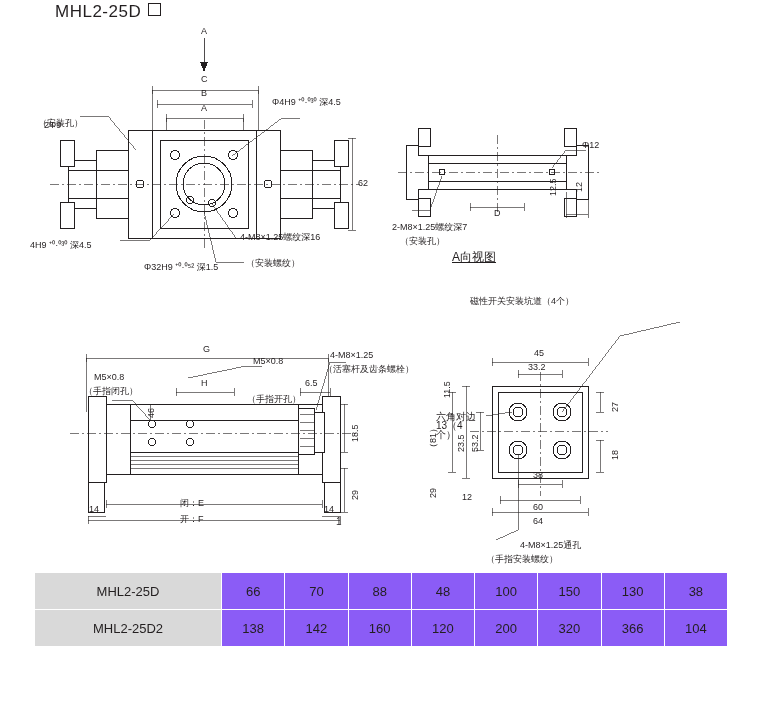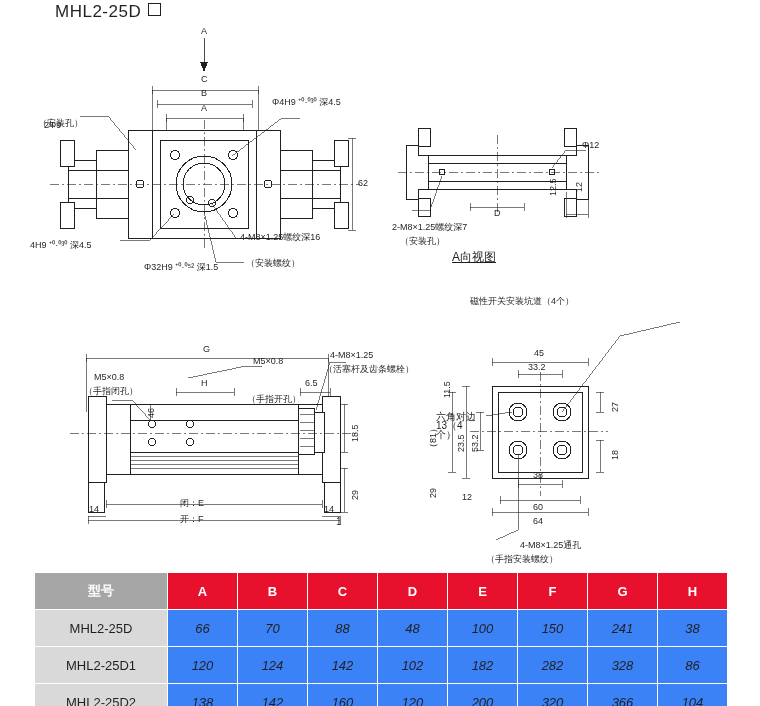--- a/index.html
+++ b/index.html
@@ -9,21 +9,21 @@
   .lbl{position:absolute;font-size:9px;line-height:11px;white-space:nowrap;}
   .lbl.sm{font-size:10px;}
   .lbl.rot{transform-origin:left top;}
   svg{position:absolute;left:0;top:0;}
   
   .tbl{position:absolute;left:34px;top:572px;width:694px;border-collapse:collapse;}
   .tbl td,.tbl th{border:1px solid #ffffff;text-align:center;font-size:13px;}
   .tbl .hd-model{background:#a6a6a6;color:#ffffff;font-weight:bold;height:34px;width:130px;}
   .tbl .hd-dim{background:#e8112d;color:#ffffff;font-weight:bold;height:34px;}
   .tbl .c-model{background:#d9d9d9;color:#231f20;height:34px;}
-  .tbl .c-val{background:#3b82f6;color:#231f20;height:34px;font-style:italic;}
+  .tbl .c-val{background:#8b5cf6;color:#231f20;height:34px;}
 </style>
 </head>
 <body>
 
 <div class="title">
   <span>MHL2-25D</span><span class="sq"></span>
 </div>
 
 <svg width="760" height="706">
   <g stroke="#231f20" fill="none" stroke-width="1" shape-rendering="crispEdges">
@@ -344,52 +344,30 @@
 <div class="lbl" style="left:533px;top:502px;">60</div>
 <div class="lbl" style="left:533px;top:516px;">64</div>
 <div class="lbl rot" style="left:610px;top:412px;transform:rotate(-90deg);">27</div>
 <div class="lbl rot" style="left:610px;top:460px;transform:rotate(-90deg);">18</div>
 <div class="lbl sm" style="left:436px;top:412px;width:44px;white-space:normal;line-height:9px;">六角对边13（4个）</div>
 <div class="lbl" style="left:472px;top:540px;margin-left:48px;">4-M8×1.25通孔</div>
 <div class="lbl" style="left:480px;top:554px;margin-left:6px;">（手指安装螺纹）</div>
 
 <table class="tbl">
   <tbody>
-      <tr>
-    <th class="hd-model">型号</th>
-    <th class="hd-dim">A</th>
-    <th class="hd-dim">B</th>
-    <th class="hd-dim">C</th>
-    <th class="hd-dim">D</th>
-    <th class="hd-dim">E</th>
-    <th class="hd-dim">F</th>
-    <th class="hd-dim">G</th>
-    <th class="hd-dim">H</th>
-  </tr>
   <tr>
     <td class="c-model">MHL2-25D</td>
     <td class="c-val">66</td>
     <td class="c-val">70</td>
     <td class="c-val">88</td>
     <td class="c-val">48</td>
     <td class="c-val">100</td>
     <td class="c-val">150</td>
-    <td class="c-val">241</td>
+    <td class="c-val">130</td>
     <td class="c-val">38</td>
-  </tr>
-  <tr>
-    <td class="c-model">MHL2-25D1</td>
-    <td class="c-val">120</td>
-    <td class="c-val">124</td>
-    <td class="c-val">142</td>
-    <td class="c-val">102</td>
-    <td class="c-val">182</td>
-    <td class="c-val">282</td>
-    <td class="c-val">328</td>
-    <td class="c-val">86</td>
   </tr>
   <tr>
     <td class="c-model">MHL2-25D2</td>
     <td class="c-val">138</td>
     <td class="c-val">142</td>
     <td class="c-val">160</td>
     <td class="c-val">120</td>
     <td class="c-val">200</td>
     <td class="c-val">320</td>
     <td class="c-val">366</td>

